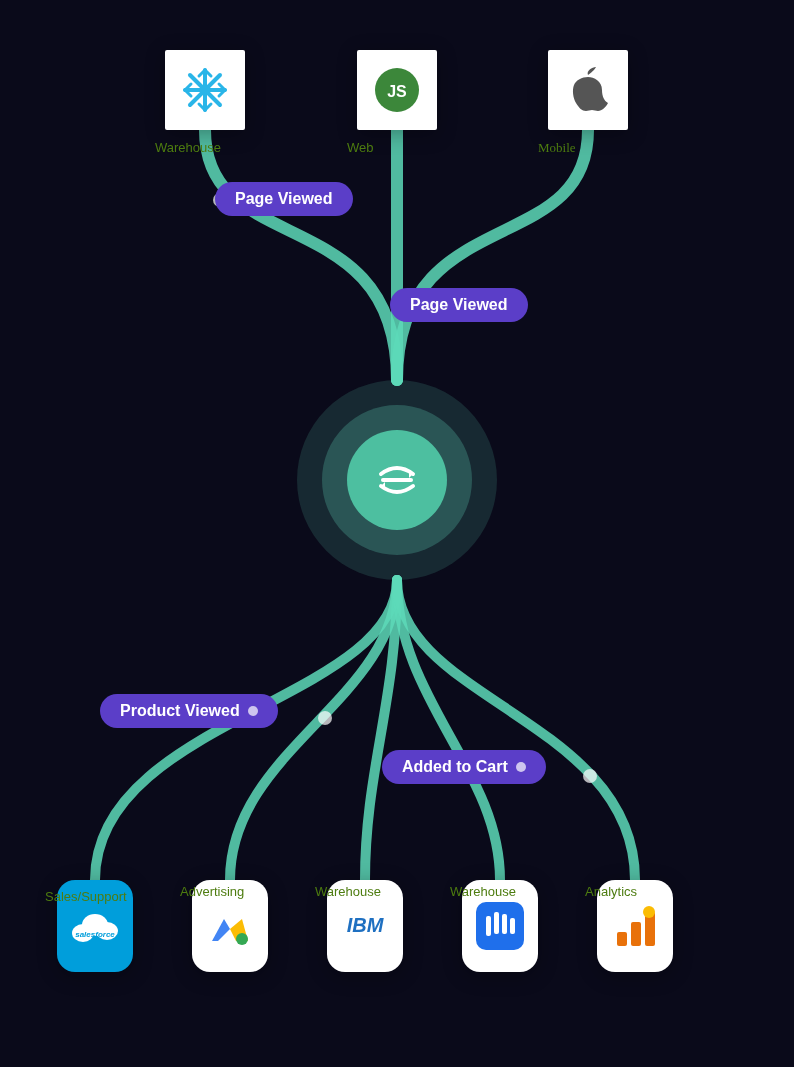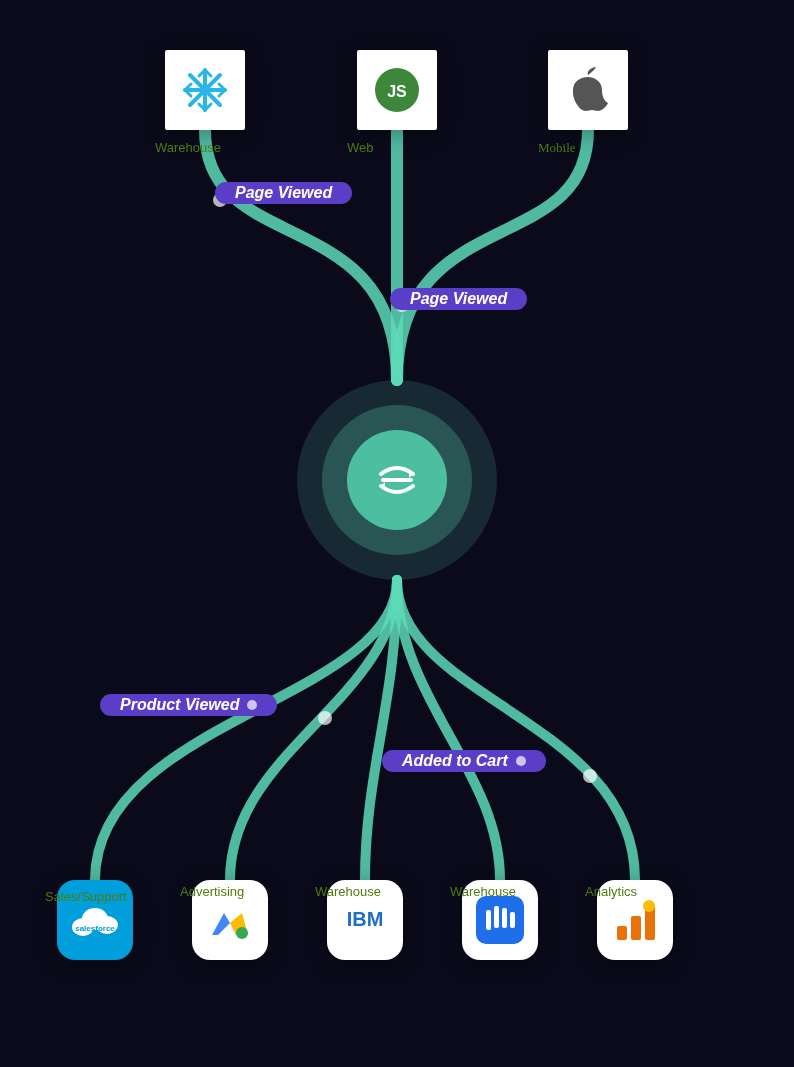--- a/index.html
+++ b/index.html
@@ -38,52 +38,52 @@
       align-items: center;
       justify-content: center;
       font-size: 36px;
       box-shadow: 0 4px 20px rgba(0,0,0,0.3);
     }
 
     
     .dest-icon-box {
       position: absolute;
       width: 76px;
-      height: 80px;
+      height: 92px;
       background: white;
       border-radius: 18px;
       display: flex;
       align-items: center;
       justify-content: center;
       font-size: 28px;
       box-shadow: 0 4px 20px rgba(0,0,0,0.3);
+      font-style: italic;
     }
 
     .icon-label {
       position: absolute;
       color: #4d7c0f;
       font-size: 13px;
       text-align: left;
       width: 100px;
     }
 
     
     .event-pill {
       position: absolute;
       background: #5b3ec8;
       color: white;
       border-radius: 30px;
-      padding: 2px 20px;
+      padding: 8px 20px;
       font-size: 16px;
       font-weight: 600;
       display: flex;
       align-items: center;
       gap: 8px;
       white-space: nowrap;
-      font-style: italic;
     }
 
     .event-pill .dot {
       width: 10px;
       height: 10px;
       background: rgba(255,255,255,0.7);
       border-radius: 50%;
       flex-shrink: 0;
     }
 

